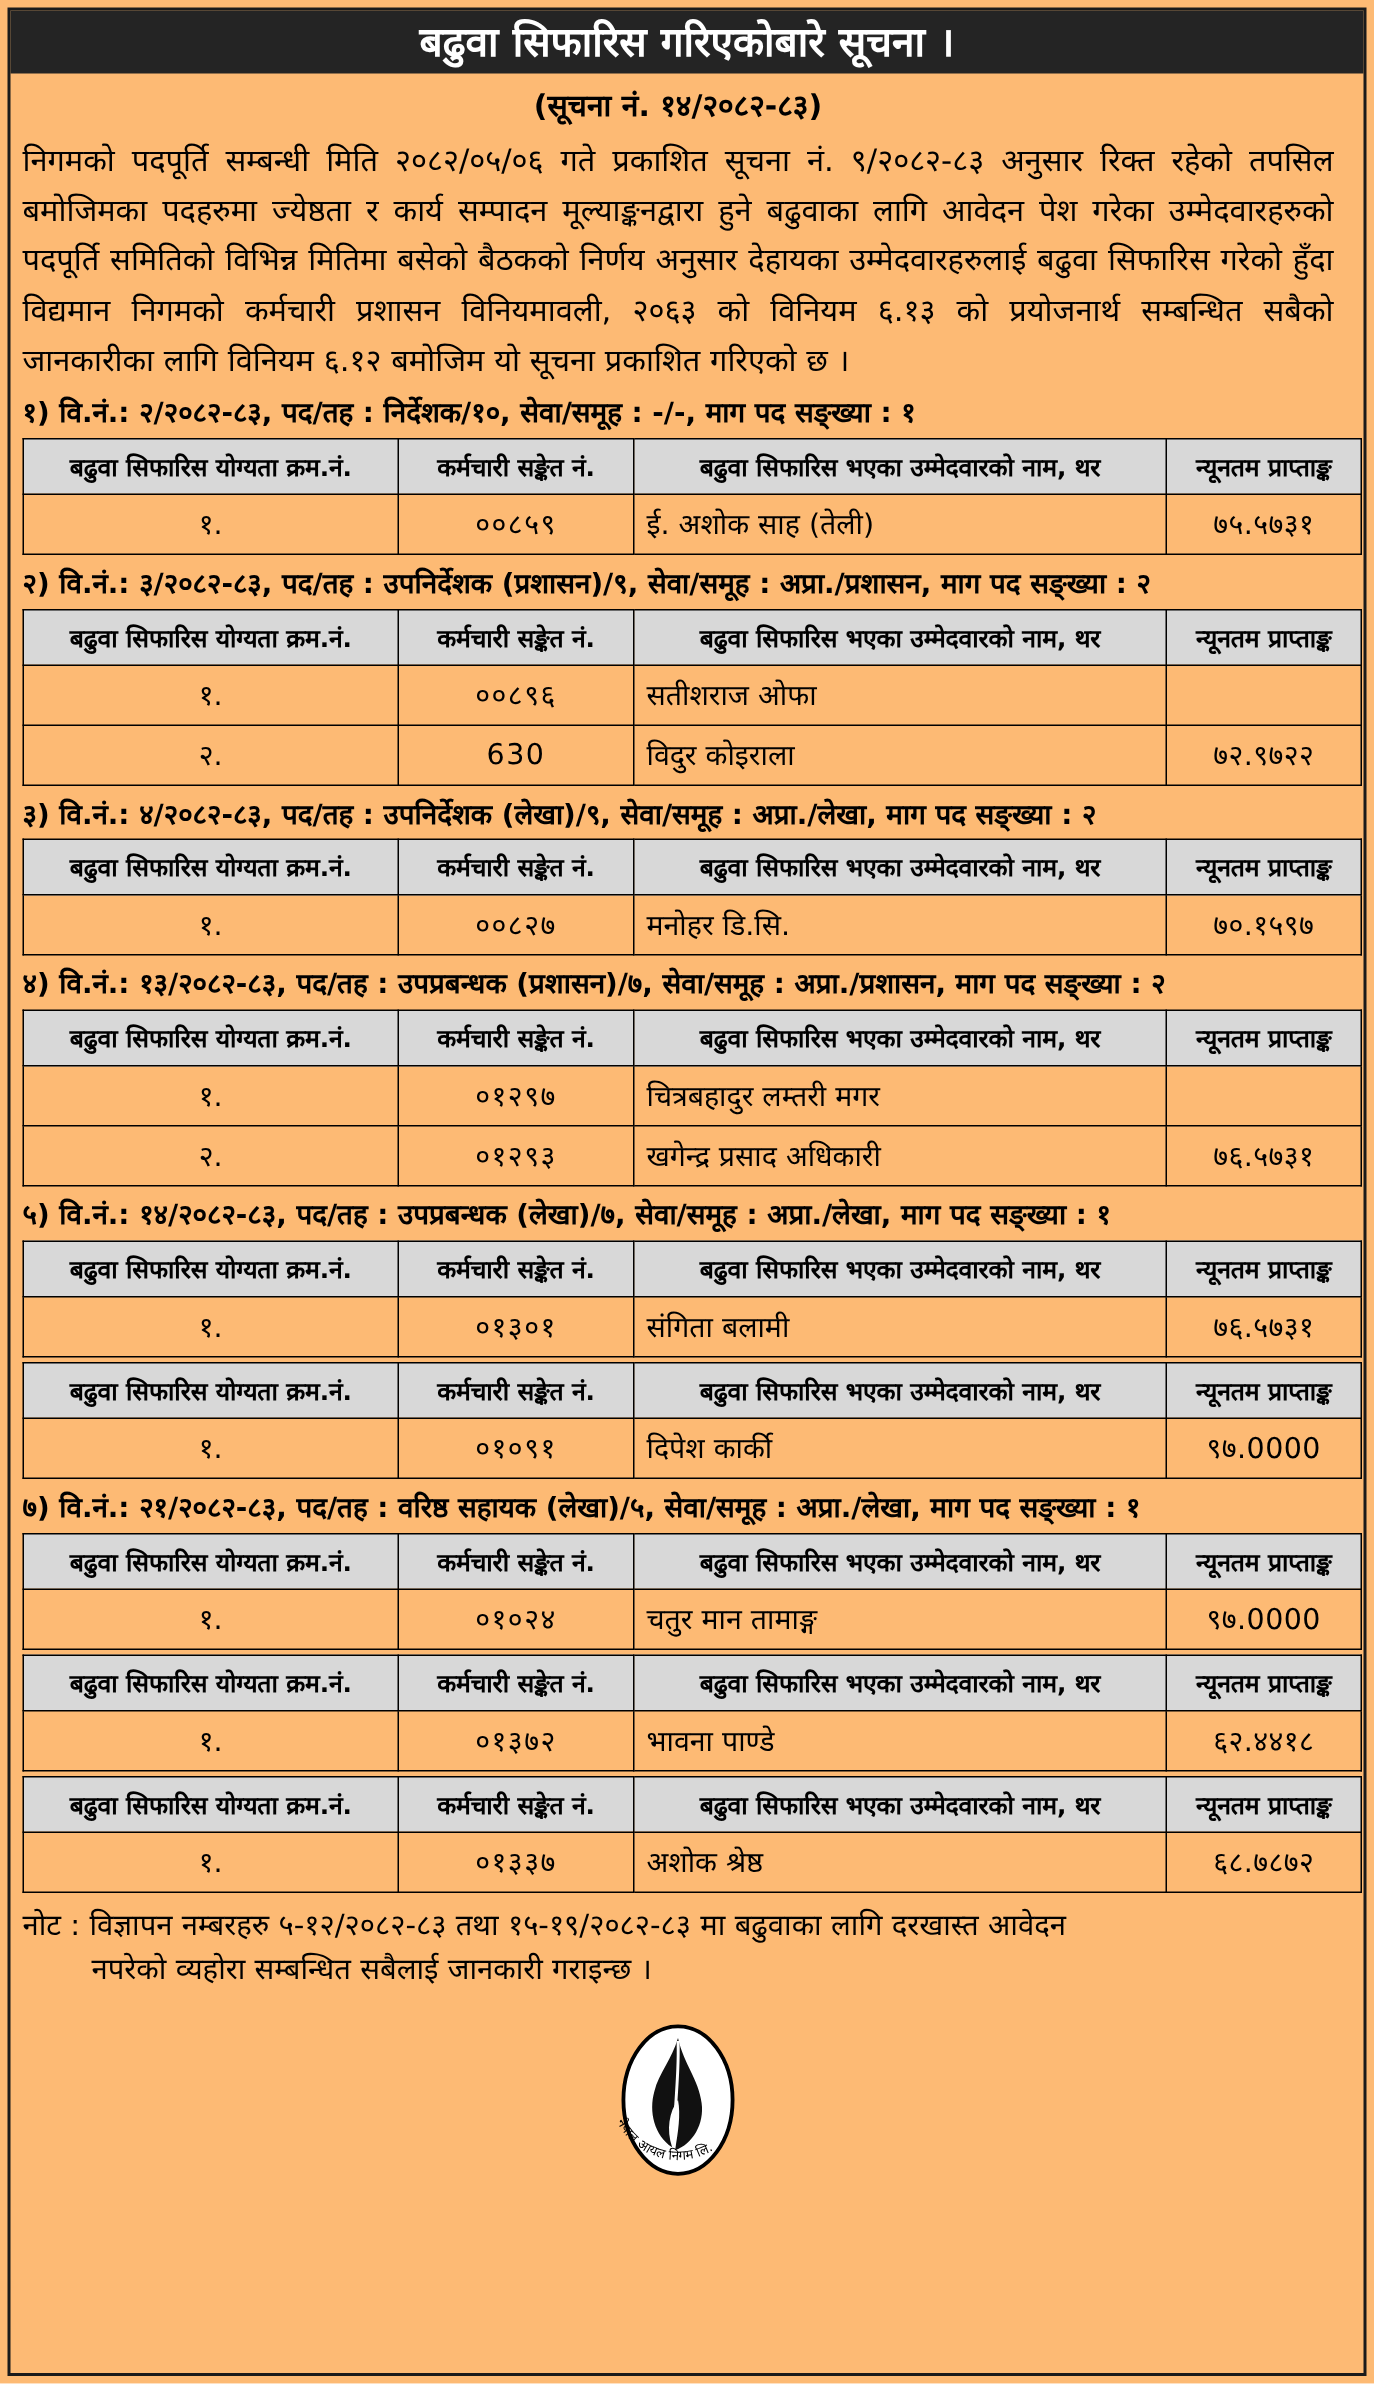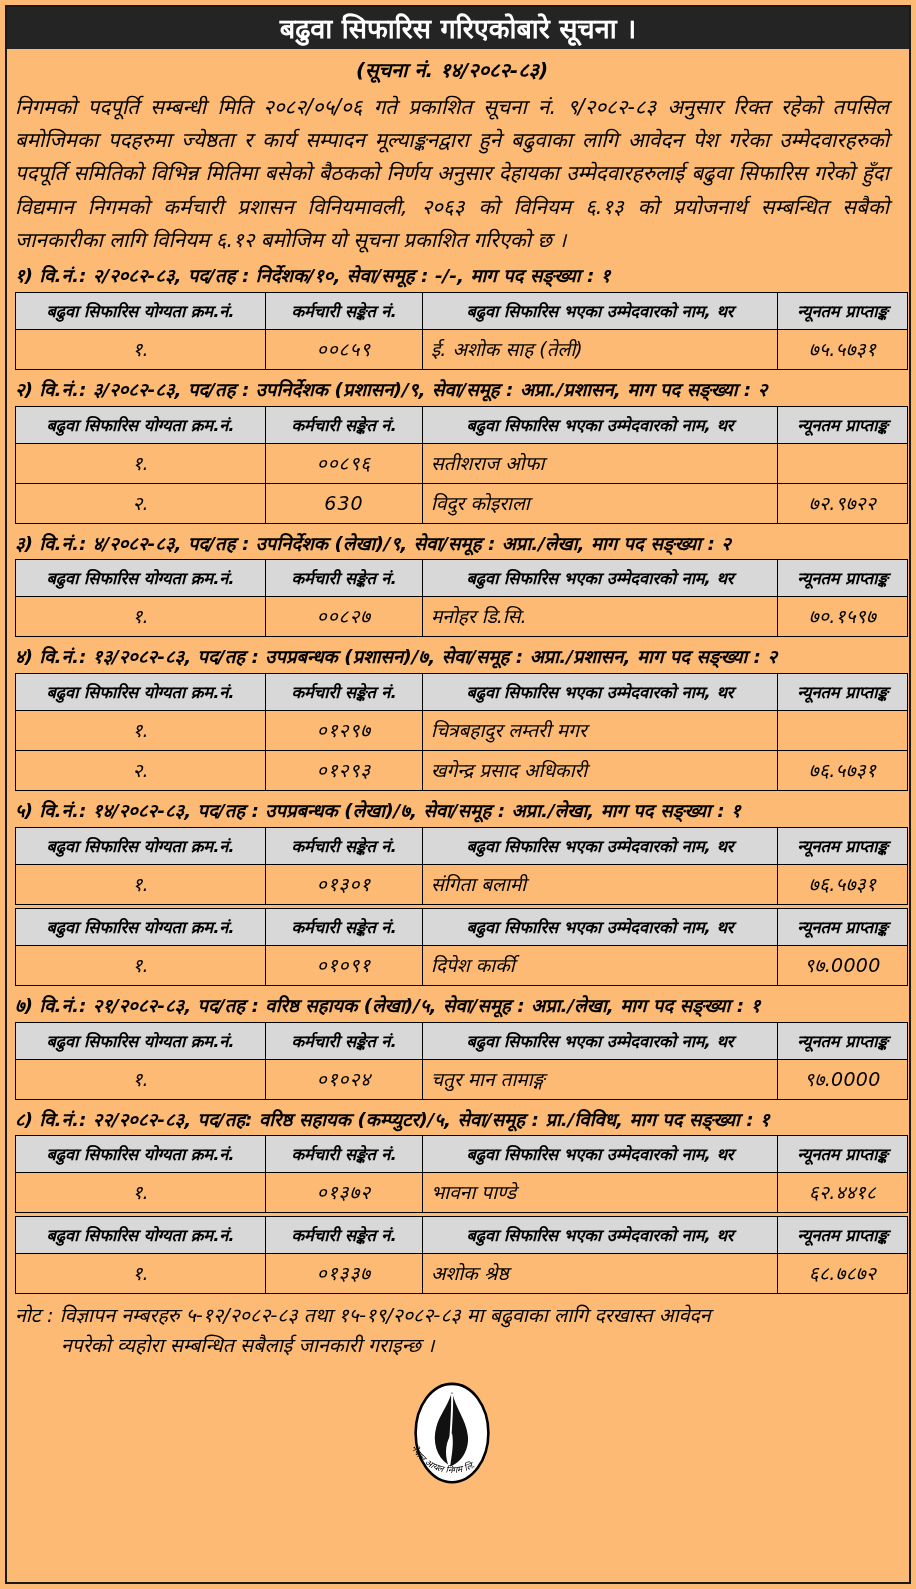--- a/index.html
+++ b/index.html
@@ -27,21 +27,20 @@
     bottom: 5px;
     border: 2px solid #1a1a1a;
     box-sizing: border-box;
     pointer-events: none;
   }
   .inner {
     position: relative;
     padding: 0 9px 0 9px;
     box-sizing: border-box;
     width: 904px;
-    font-style: italic;
   }
   .title-wrap {
     position: absolute;
     left: 7px;
     right: 7px;
     top: 7px;
     height: 42px;
     background: #242424;
     display: flex;
     align-items: center;
@@ -369,21 +368,20 @@
               <tr>
                 <td class="c-rank">१.</td>
                 <td class="c-code">०१०२४</td>
                 <td class="c-name">चतुर मान तामाङ्ग</td>
                 <td class="c-score">९७.0000</td>
               </tr>
             </tbody>
           </table>
         </div>
         <div class="section">
-          <div class="section-head">८) वि.नं.: २२/२०८२-८३, पद/तह: वरिष्ठ सहायक (कम्प्युटर)/५, सेवा/समूह : प्रा./विविध, माग पद सङ्ख्या : १</div>
           <table class="grid">
             <colgroup>
               <col class="w-rank">
               <col class="w-code">
               <col class="w-name">
               <col class="w-score">
             </colgroup>
             <thead>
               <tr>
                 <th>बढुवा सिफारिस योग्यता क्रम.नं.</th>

